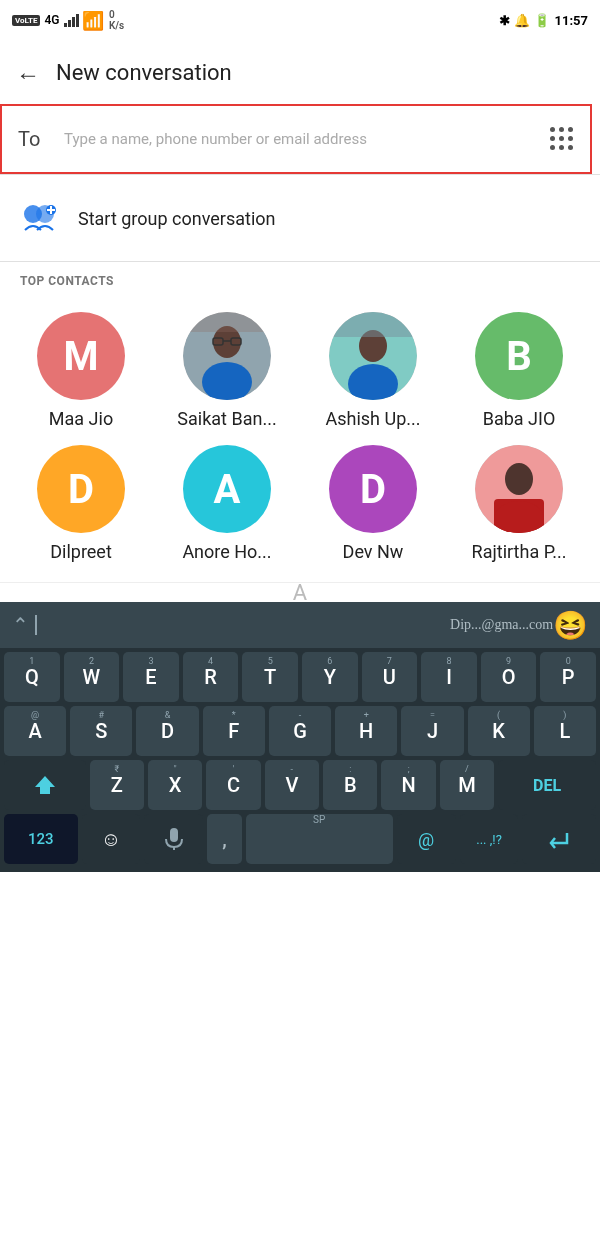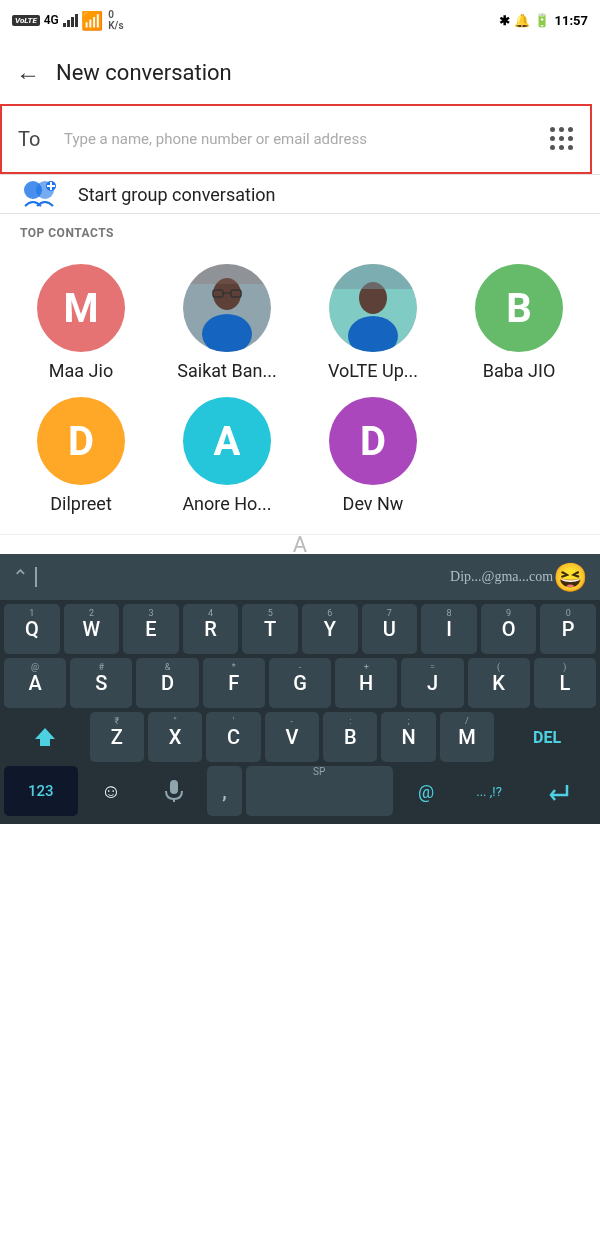--- a/index.html
+++ b/index.html
@@ -25,21 +25,20 @@
     }
     .status-left { display: flex; align-items: center; gap: 4px; }
     .status-right { display: flex; align-items: center; gap: 4px; font-size: 13px; font-weight: bold; }
     .volte-badge {
       background: #333;
       color: #fff;
       font-size: 8px;
       font-weight: bold;
       padding: 1px 3px;
       border-radius: 2px;
-      font-style: italic;
     }
     .signal-bars { display: flex; align-items: flex-end; gap: 1px; }
     .signal-bar { background: #333; width: 3px; }
 
     
     .app-bar {
       display: flex;
       align-items: center;
       padding: 12px 16px;
       background: #fff;
@@ -96,21 +95,21 @@
     .divider {
       height: 1px;
       background: #e0e0e0;
       margin: 0;
     }
 
     
     .group-conv {
       display: flex;
       align-items: center;
-      padding: 1px 20px;
+      padding: 25px 20px;
       cursor: pointer;
     }
     .group-icon {
       width: 40px;
       height: 36px;
       margin-right: 18px;
       color: #1a73e8;
       display: flex;
       align-items: center;
       justify-content: center;
@@ -401,21 +400,21 @@
 
   <div class="contact-item">
     <div class="avatar-img">
       <svg width="88" height="88" viewBox="0 0 88 88">
         <circle cx="44" cy="44" r="44" fill="#80cbc4"></circle>
         <ellipse cx="44" cy="34" rx="14" ry="16" fill="#5d4037"></ellipse>
         <ellipse cx="44" cy="72" rx="25" ry="20" fill="#1565c0"></ellipse>
         <rect x="0" y="0" width="88" height="25" fill="#78909c" opacity="0.5"></rect>
       </svg>
     </div>
-    <span class="contact-name">VoLTE Up...</span>
+    <span class="contact-name">Ashish Up...</span>
   </div>
 
   <div class="contact-item">
     <div class="avatar-circle" style="background:#66bb6a;">B</div>
     <span class="contact-name">Baba JIO</span>
   </div>
 
   <div class="contact-item">
     <div class="avatar-circle" style="background:#ffa726;">D</div>
     <span class="contact-name">Dilpreet</span>
@@ -424,20 +423,31 @@
   <div class="contact-item">
     <div class="avatar-circle" style="background:#26c6da;">A</div>
     <span class="contact-name">Anore Ho...</span>
   </div>
 
   <div class="contact-item">
     <div class="avatar-circle" style="background:#ab47bc;">D</div>
     <span class="contact-name">Dev Nw</span>
   </div>
 
+  <div class="contact-item">
+    <div class="avatar-img">
+      <svg width="88" height="88" viewBox="0 0 88 88">
+        <circle cx="44" cy="44" r="44" fill="#ef9a9a"></circle>
+        <ellipse cx="44" cy="34" rx="14" ry="16" fill="#4e342e"></ellipse>
+        <rect x="19" y="54" width="50" height="34" rx="4" fill="#b71c1c"></rect>
+        <ellipse cx="44" cy="74" rx="25" ry="18" fill="#b71c1c"></ellipse>
+      </svg>
+    </div>
+    <span class="contact-name">Rajtirtha P...</span>
+  </div>
 </div>
 
 <div style="height:20px; background:#fff; border-top:1px solid #eee;">
   <div style="text-align:center; font-size:22px; color:#bbb; line-height:20px;">A</div>
 </div>
 
 <div class="keyboard-area">
 
   <div class="keyboard-suggestion-bar">
     <div style="color:#90a4ae;font-size:20px;">⌃</div>

